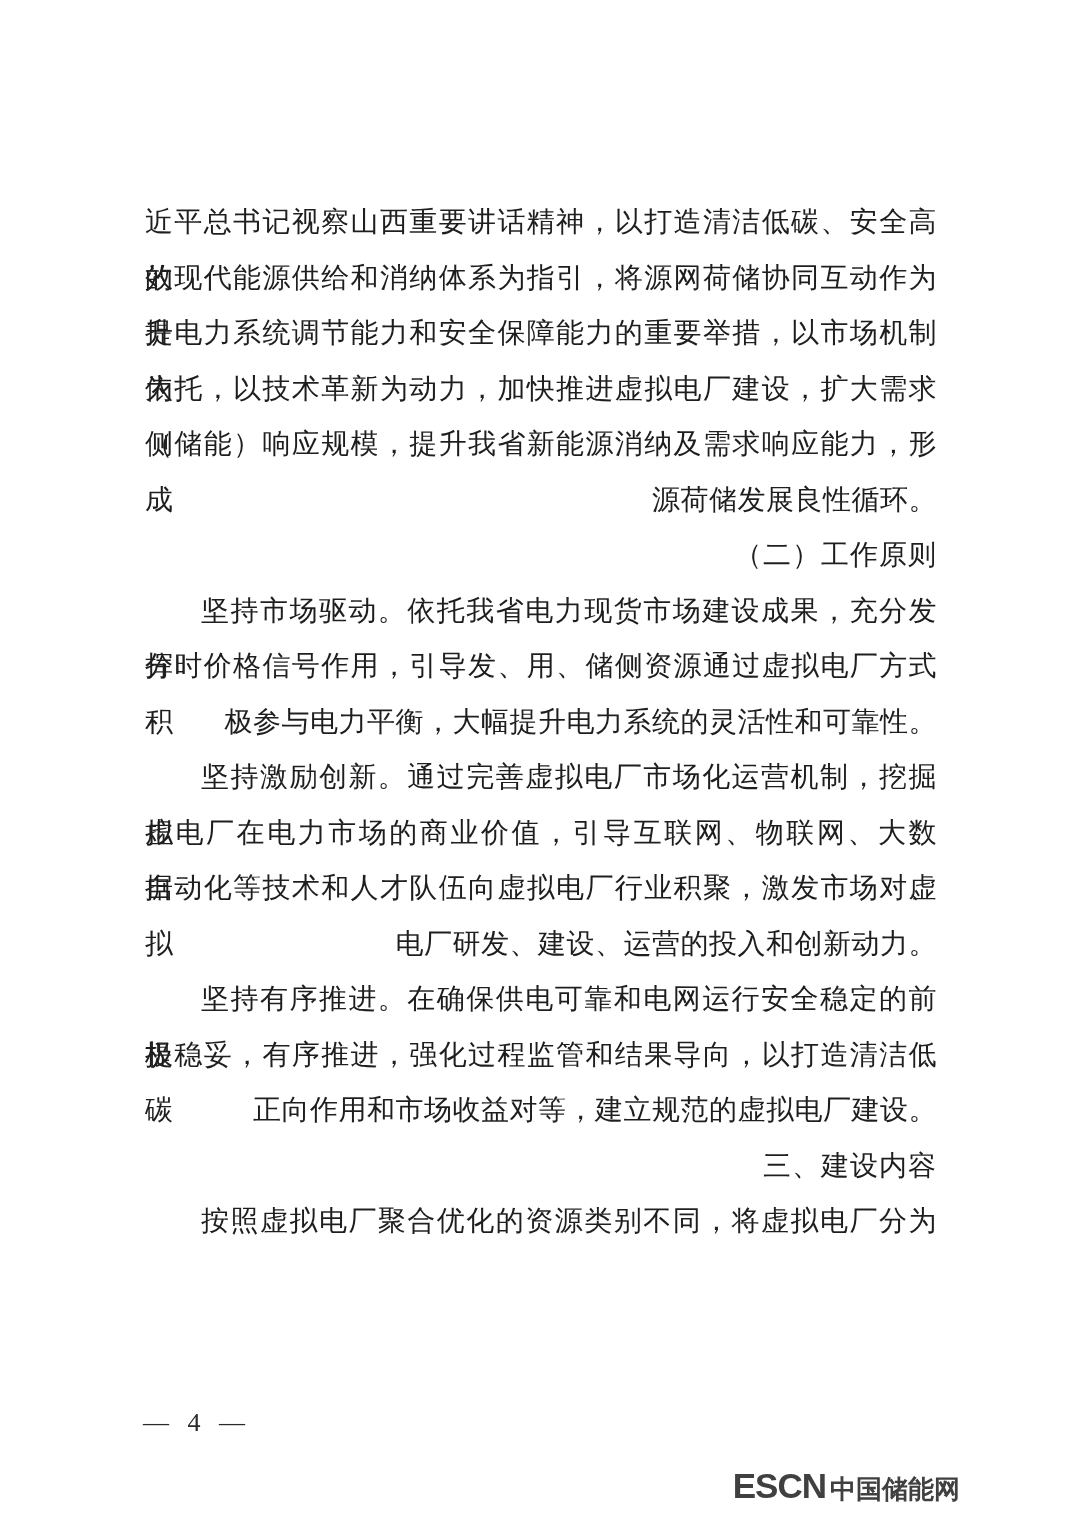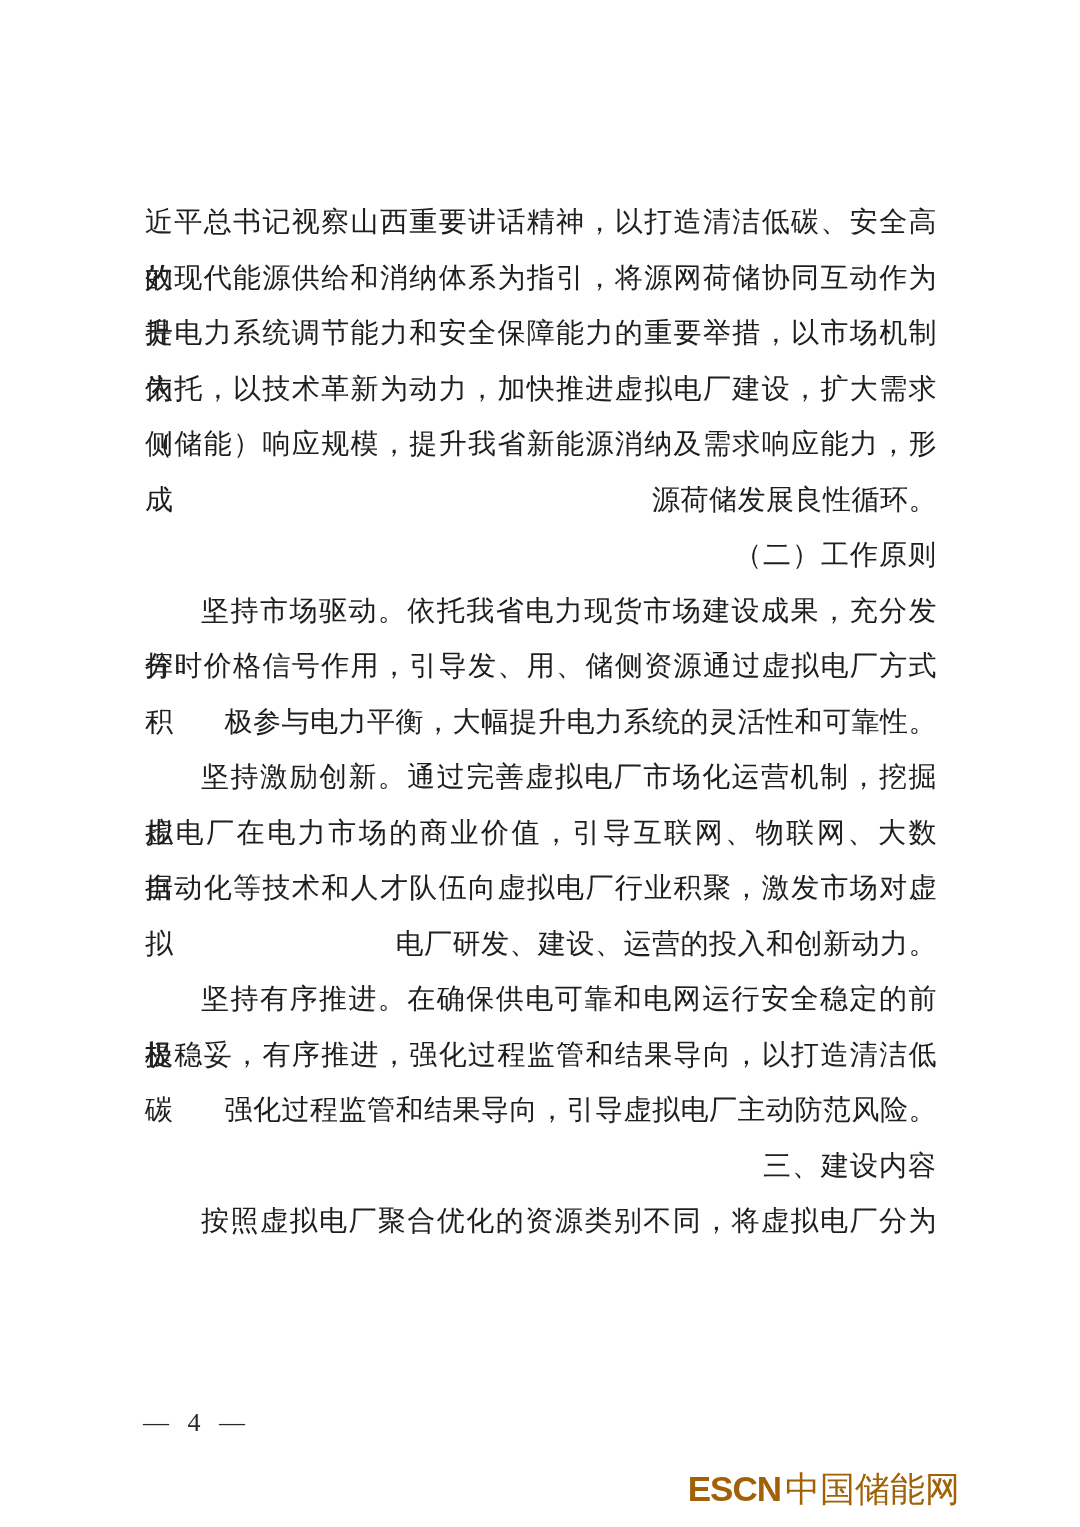--- a/index.html
+++ b/index.html
@@ -62,22 +62,22 @@
     white-space: nowrap;
   }
   .logo-escn {
     font-family: "Liberation Sans", sans-serif;
     font-weight: 800;
     font-size: 35px;
     letter-spacing: -1px;
   }
   .logo-cn {
     font-family: "Liberation Sans", sans-serif;
-    font-weight: 400;
-    font-size: 35px;
+    font-weight: 700;
+    font-size: 26px;
     margin-left: 4px;
   }
 </style>
 </head>
 <body>
 
 <div class="page">
 
   <main class="doc-body">
       <div class="line justify">近平总书记视察山西重要讲话精神，以打造清洁低碳、安全高效</div>
@@ -89,25 +89,25 @@
       <div class="line heading indent">（二）工作原则</div>
       <div class="line indent justify">坚持市场驱动。依托我省电力现货市场建设成果，充分发挥</div>
       <div class="line justify">分时价格信号作用，引导发、用、储侧资源通过虚拟电厂方式积</div>
       <div class="line">极参与电力平衡，大幅提升电力系统的灵活性和可靠性。</div>
       <div class="line indent justify">坚持激励创新。通过完善虚拟电厂市场化运营机制，挖掘虚</div>
       <div class="line justify">拟电厂在电力市场的商业价值，引导互联网、物联网、大数据、</div>
       <div class="line justify">自动化等技术和人才队伍向虚拟电厂行业积聚，激发市场对虚拟</div>
       <div class="line">电厂研发、建设、运营的投入和创新动力。</div>
       <div class="line indent justify">坚持有序推进。在确保供电可靠和电网运行安全稳定的前提</div>
       <div class="line justify">极稳妥，有序推进，强化过程监管和结果导向，以打造清洁低碳</div>
-      <div class="line">强化过程监管和结果导向，引导虚拟电厂主动防范风险。</div>
+      <div class="line">正向作用和市场收益对等，建立规范的虚拟电厂建设。</div>
       <div class="line heading indent">三、建设内容</div>
       <div class="line indent justify">按照虚拟电厂聚合优化的资源类别不同，将虚拟电厂分为</div>
     </main>
 
   <div class="page-number">— 4 —</div>
 
-  <div class="logo" style="color: #a16207; justify-content: flex-end;">
+  <div class="logo" style="color: #404040; justify-content: flex-end;">
     <span class="logo-escn">ESCN</span>
     <span class="logo-cn">中国储能网</span>
   </div>
 
 </div>
 
 </body></html>

